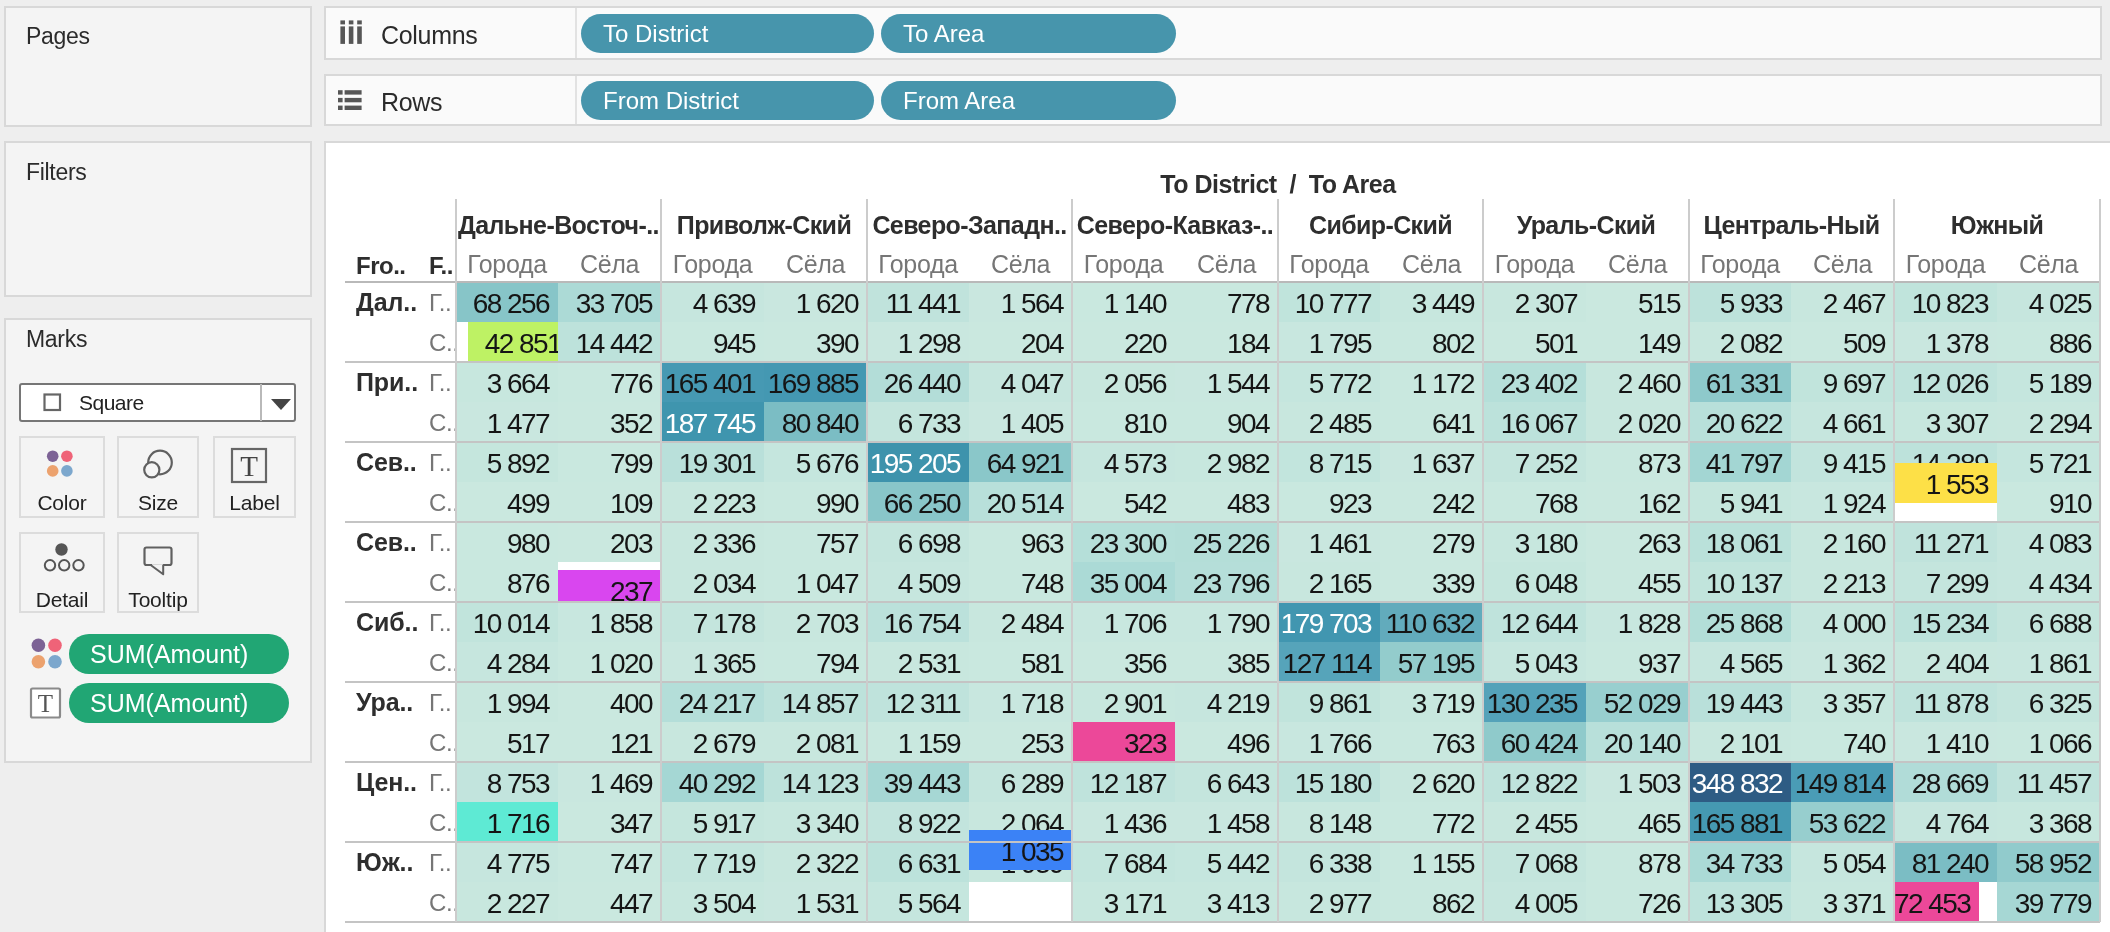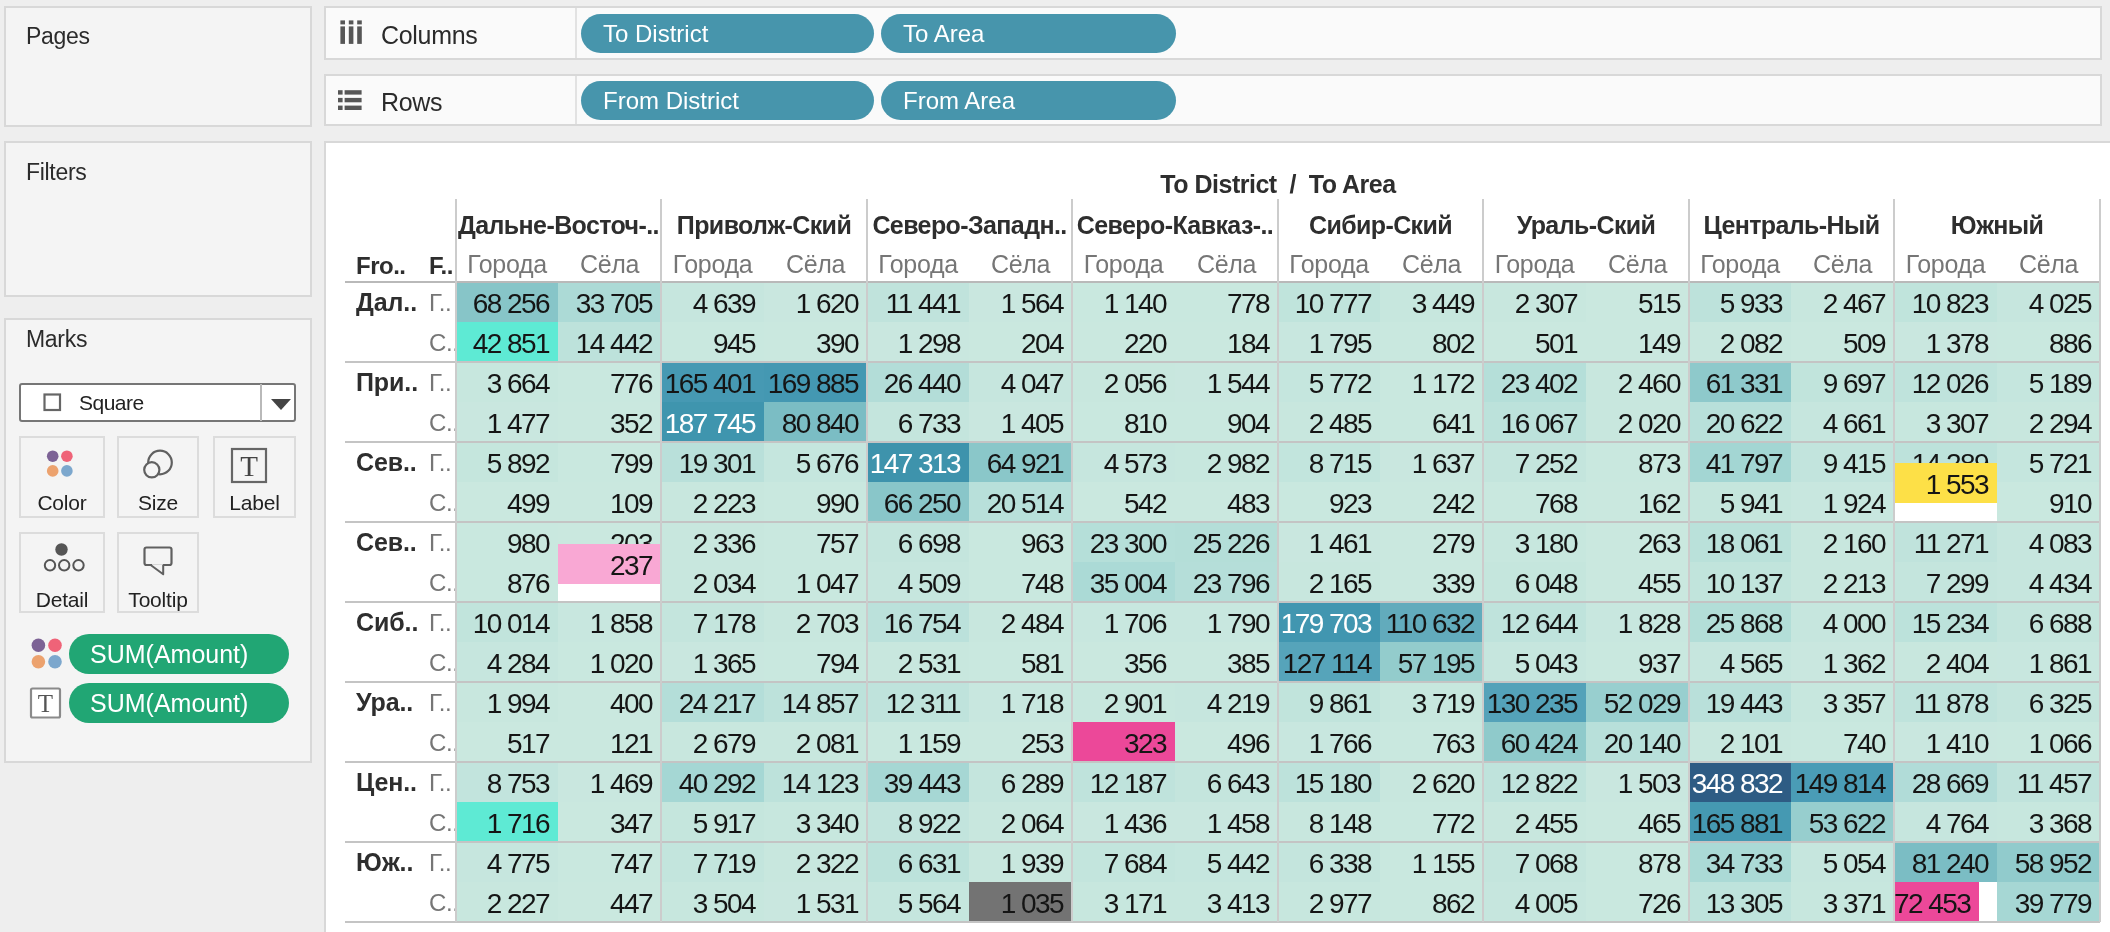--- a/index.html
+++ b/index.html
@@ -93,21 +93,21 @@
 <div class="c" style="left:1072px;top:282px;width:103px;background:#c9e8df">1 140</div>
 <div class="c" style="left:1175px;top:282px;width:103px;background:#c9e8df">778</div>
 <div class="c" style="left:1278px;top:282px;width:102px;background:#c0e4dc">10 777</div>
 <div class="c" style="left:1380px;top:282px;width:103px;background:#c7e7de">3 449</div>
 <div class="c" style="left:1483px;top:282px;width:103px;background:#c8e7de">2 307</div>
 <div class="c" style="left:1586px;top:282px;width:103px;background:#cae8df">515</div>
 <div class="c" style="left:1689px;top:282px;width:102px;background:#bde2db">5 933</div>
 <div class="c" style="left:1791px;top:282px;width:103px;background:#c8e7de">2 467</div>
 <div class="c" style="left:1894px;top:282px;width:103px;background:#c0e4dc">10 823</div>
 <div class="c" style="left:1997px;top:282px;width:103px;background:#c6e6de">4 025</div>
-<div class="c" style="left:456px;top:322px;width:102px;background:#5eead4">42 851</div>
+<div class="c" style="left:468px;top:322px;width:102px;background:#bef264">42 851</div>
 <div class="c" style="left:558px;top:322px;width:103px;background:#bde2db">14 442</div>
 <div class="c" style="left:661px;top:322px;width:103px;background:#c9e8df">945</div>
 <div class="c" style="left:764px;top:322px;width:103px;background:#cae8df">390</div>
 <div class="c" style="left:867px;top:322px;width:102px;background:#c9e7df">1 298</div>
 <div class="c" style="left:969px;top:322px;width:103px;background:#cae8df">204</div>
 <div class="c" style="left:1072px;top:322px;width:103px;background:#cae8df">220</div>
 <div class="c" style="left:1175px;top:322px;width:103px;background:#cae8df">184</div>
 <div class="c" style="left:1278px;top:322px;width:102px;background:#c8e7df">1 795</div>
 <div class="c" style="left:1380px;top:322px;width:103px;background:#c9e8df">802</div>
 <div class="c" style="left:1483px;top:322px;width:103px;background:#cae8df">501</div>
@@ -145,21 +145,21 @@
 <div class="c" style="left:1483px;top:402px;width:103px;background:#bce2db">16 067</div>
 <div class="c" style="left:1586px;top:402px;width:103px;background:#c8e7de">2 020</div>
 <div class="c" style="left:1689px;top:402px;width:102px;background:#b8e0da">20 622</div>
 <div class="c" style="left:1791px;top:402px;width:103px;background:#c6e6de">4 661</div>
 <div class="c" style="left:1894px;top:402px;width:103px;background:#c7e7de">3 307</div>
 <div class="c" style="left:1997px;top:402px;width:103px;background:#c8e7de">2 294</div>
 <div class="c" style="left:456px;top:442px;width:102px;background:#c5e6dd">5 892</div>
 <div class="c" style="left:558px;top:442px;width:103px;background:#c9e8df">799</div>
 <div class="c" style="left:661px;top:442px;width:103px;background:#b9e0da">19 301</div>
 <div class="c" style="left:764px;top:442px;width:103px;background:#c5e6de">5 676</div>
-<div class="c w" style="left:867px;top:442px;width:102px;background:#3e93ac">147 313</div>
+<div class="c w" style="left:867px;top:442px;width:102px;background:#3e93ac">195 205</div>
 <div class="c" style="left:969px;top:442px;width:103px;background:#8ac7c9">64 921</div>
 <div class="c" style="left:1072px;top:442px;width:103px;background:#c6e6de">4 573</div>
 <div class="c" style="left:1175px;top:442px;width:103px;background:#c7e7de">2 982</div>
 <div class="c" style="left:1278px;top:442px;width:102px;background:#c2e5dd">8 715</div>
 <div class="c" style="left:1380px;top:442px;width:103px;background:#c9e7df">1 637</div>
 <div class="c" style="left:1483px;top:442px;width:103px;background:#c4e5dd">7 252</div>
 <div class="c" style="left:1586px;top:442px;width:103px;background:#c9e8df">873</div>
 <div class="c" style="left:1689px;top:442px;width:102px;background:#a3d6d3">41 797</div>
 <div class="c" style="left:1791px;top:442px;width:103px;background:#c2e4dd">9 415</div>
 <div class="c" style="left:1894px;top:442px;width:103px;background:#bde2db">14 289</div>
@@ -190,21 +190,21 @@
 <div class="c" style="left:1175px;top:522px;width:103px;background:#b4ded8">25 226</div>
 <div class="c" style="left:1278px;top:522px;width:102px;background:#c9e7df">1 461</div>
 <div class="c" style="left:1380px;top:522px;width:103px;background:#cae8df">279</div>
 <div class="c" style="left:1483px;top:522px;width:103px;background:#c7e7de">3 180</div>
 <div class="c" style="left:1586px;top:522px;width:103px;background:#cae8df">263</div>
 <div class="c" style="left:1689px;top:522px;width:102px;background:#bae1da">18 061</div>
 <div class="c" style="left:1791px;top:522px;width:103px;background:#c8e7de">2 160</div>
 <div class="c" style="left:1894px;top:522px;width:103px;background:#c0e3dc">11 271</div>
 <div class="c" style="left:1997px;top:522px;width:103px;background:#c6e6de">4 083</div>
 <div class="c" style="left:456px;top:562px;width:102px;background:#c9e8df">876</div>
-<div class="c" style="left:558px;top:544px;width:103px;background:#f9a8d4">237</div>
+<div class="c" style="left:558px;top:570px;width:103px;background:#d946ef">237</div>
 <div class="c" style="left:661px;top:562px;width:103px;background:#c8e7de">2 034</div>
 <div class="c" style="left:764px;top:562px;width:103px;background:#c9e8df">1 047</div>
 <div class="c" style="left:867px;top:562px;width:102px;background:#c6e6de">4 509</div>
 <div class="c" style="left:969px;top:562px;width:103px;background:#c9e8df">748</div>
 <div class="c" style="left:1072px;top:562px;width:103px;background:#abdad6">35 004</div>
 <div class="c" style="left:1175px;top:562px;width:103px;background:#b5ded9">23 796</div>
 <div class="c" style="left:1278px;top:562px;width:102px;background:#c8e7de">2 165</div>
 <div class="c" style="left:1380px;top:562px;width:103px;background:#cae8df">339</div>
 <div class="c" style="left:1483px;top:562px;width:103px;background:#c5e6dd">6 048</div>
 <div class="c" style="left:1586px;top:562px;width:103px;background:#cae8df">455</div>
@@ -322,21 +322,21 @@
 <div class="c" style="left:1586px;top:842px;width:103px;background:#c9e8df">878</div>
 <div class="c" style="left:1689px;top:842px;width:102px;background:#abdad6">34 733</div>
 <div class="c" style="left:1791px;top:842px;width:103px;background:#c6e6de">5 054</div>
 <div class="c" style="left:1894px;top:842px;width:103px;background:#7bbdc4">81 240</div>
 <div class="c" style="left:1997px;top:842px;width:103px;background:#91cbcc">58 952</div>
 <div class="c" style="left:456px;top:882px;width:102px;background:#c8e7de">2 227</div>
 <div class="c" style="left:558px;top:882px;width:103px;background:#cae8df">447</div>
 <div class="c" style="left:661px;top:882px;width:103px;background:#c7e7de">3 504</div>
 <div class="c" style="left:764px;top:882px;width:103px;background:#c9e7df">1 531</div>
 <div class="c" style="left:867px;top:882px;width:102px;background:#c5e6de">5 564</div>
-<div class="c" style="left:969px;top:882px;width:103px;background:#737373">1 035</div>
+<div class="c" style="left:969px;top:830px;width:103px;background:#3b82f6">1 035</div>
 <div class="c" style="left:1072px;top:882px;width:103px;background:#c7e7de">3 171</div>
 <div class="c" style="left:1175px;top:882px;width:103px;background:#c7e7de">3 413</div>
 <div class="c" style="left:1278px;top:882px;width:102px;background:#c7e7de">2 977</div>
 <div class="c" style="left:1380px;top:882px;width:103px;background:#c9e8df">862</div>
 <div class="c" style="left:1483px;top:882px;width:103px;background:#c6e6de">4 005</div>
 <div class="c" style="left:1586px;top:882px;width:103px;background:#c9e8df">726</div>
 <div class="c" style="left:1689px;top:882px;width:102px;background:#bee3dc">13 305</div>
 <div class="c" style="left:1791px;top:882px;width:103px;background:#c7e7de">3 371</div>
 <div class="c" style="left:1894px;top:882px;width:85px;background:#ec4899">72 453</div>
 <div class="c" style="left:1997px;top:882px;width:103px;background:#a6d7d4">39 779</div>

